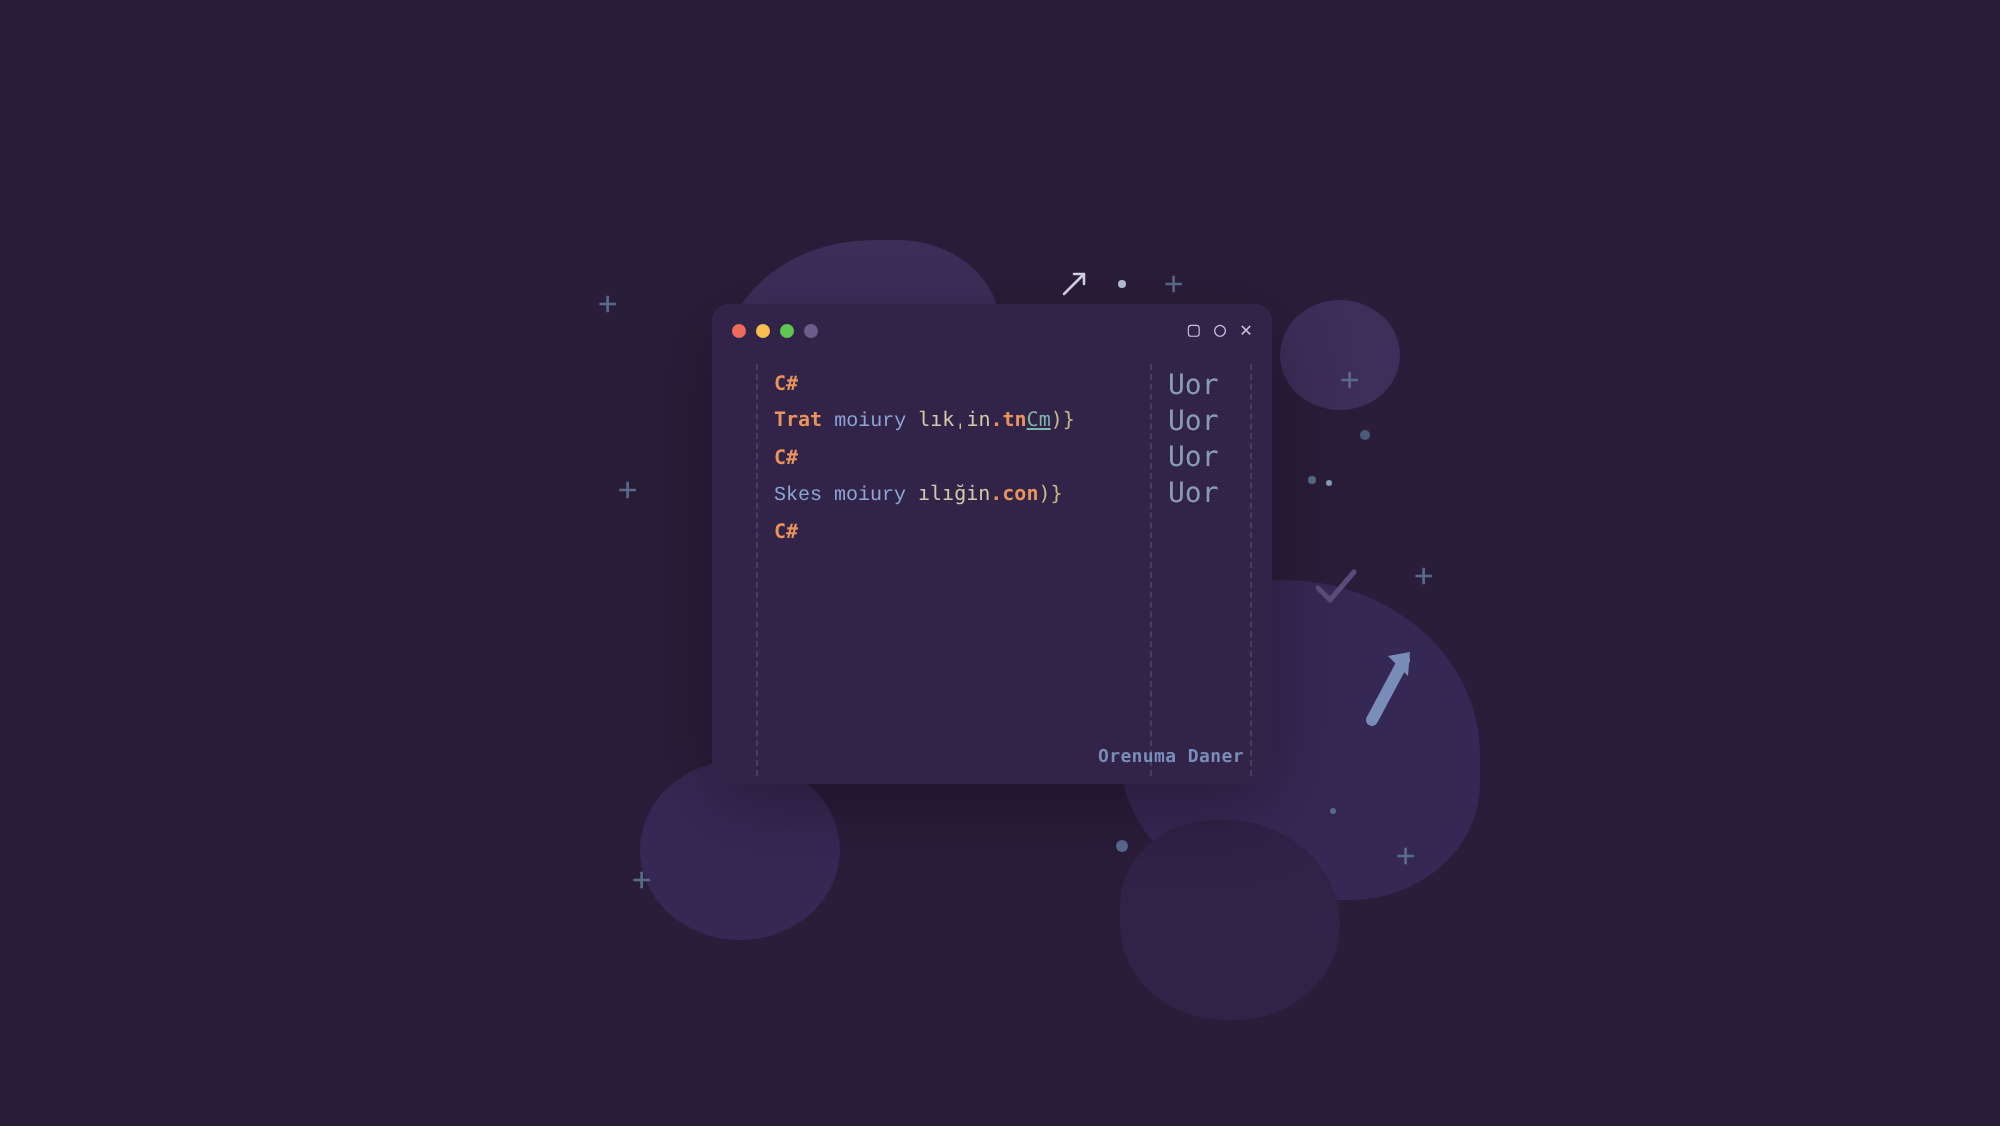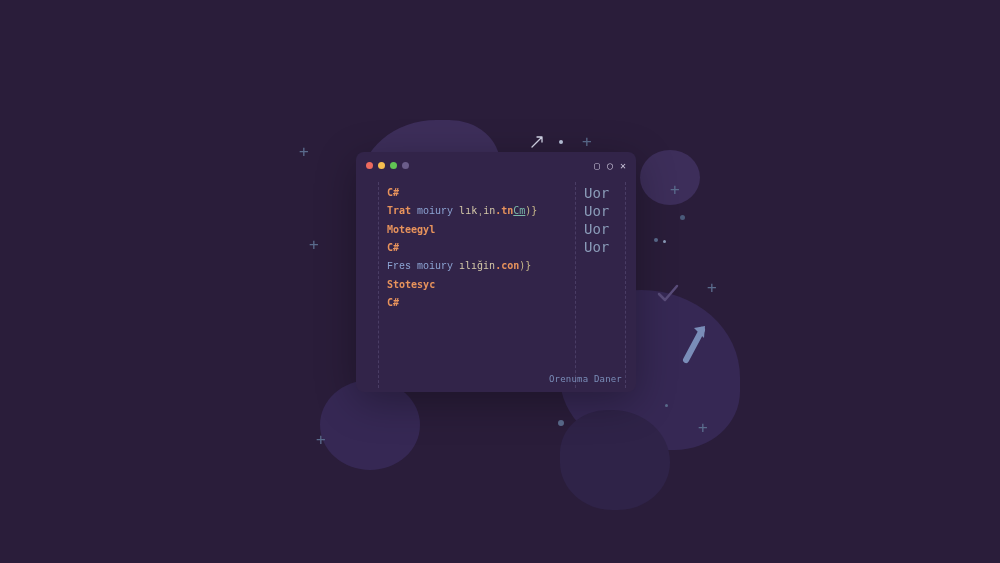--- a/index.html
+++ b/index.html
@@ -171,20 +171,21 @@
 .kw-paren { color: #c8b88a; }
 .side-label { color: #8a9bb8; font-size: 14px; }
 
 .footer-label {
   position: absolute;
   bottom: 8px;
   right: 14px;
   color: #7a8db8;
   font-size: 9px;
   letter-spacing: 0.2px;
+  font-weight: bold;
 }
 </style>
 </head>
 <body>
 
 <div class="blob blob1"></div>
 <div class="blob blob4"></div>
 <div class="blob blob3"></div>
 <div class="blob blob2"></div>
 <div class="blob blob5"></div>
@@ -236,24 +237,22 @@
     <div class="window-controls">
       <span>▢</span>
       <span>○</span>
       <span>✕</span>
     </div>
   </div>
   <div class="editor-body">
     <div class="col col-left" id="code-col">
         <div class="line"><span class="kw-orange">C#</span></div>
         <div class="line"><span class="kw-orange">Trat</span><span class="kw-blue"> moiury </span><span class="kw-cream">lıkˌin</span><span class="kw-orange">.tn</span><span class="kw-teal">Cm</span><span class="kw-paren">)}</span></div>
-        <div class="line"><span class="kw-orange">Moteegyl</span></div>
         <div class="line"><span class="kw-orange">C#</span></div>
-        <div class="line"><span class="kw-blue">Fres moiury </span><span class="kw-cream">ılığin</span><span class="kw-orange">.con</span><span class="kw-paren">)}</span></div>
-        <div class="line"><span class="kw-orange">Stotesyc</span></div>
+        <div class="line"><span class="kw-blue">Skes moiury </span><span class="kw-cream">ılığin</span><span class="kw-orange">.con</span><span class="kw-paren">)}</span></div>
         <div class="line"><span class="kw-orange">C#</span></div>
       </div>
     <div class="col col-right" id="side-col">
         <div class="line side-label">Uor</div>
         <div class="line side-label">Uor</div>
         <div class="line side-label">Uor</div>
         <div class="line side-label">Uor</div>
       </div>
     <div class="footer-label">Orenuma Daner</div>
   </div>

